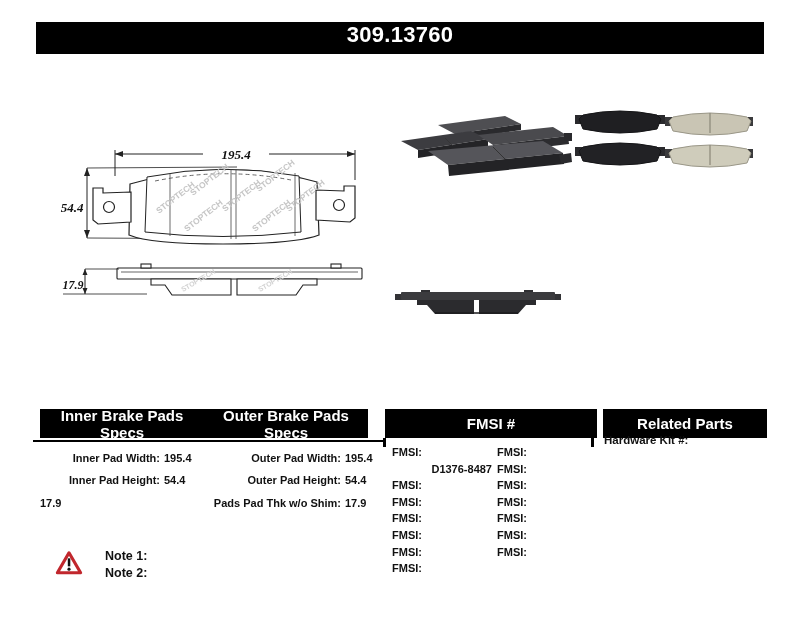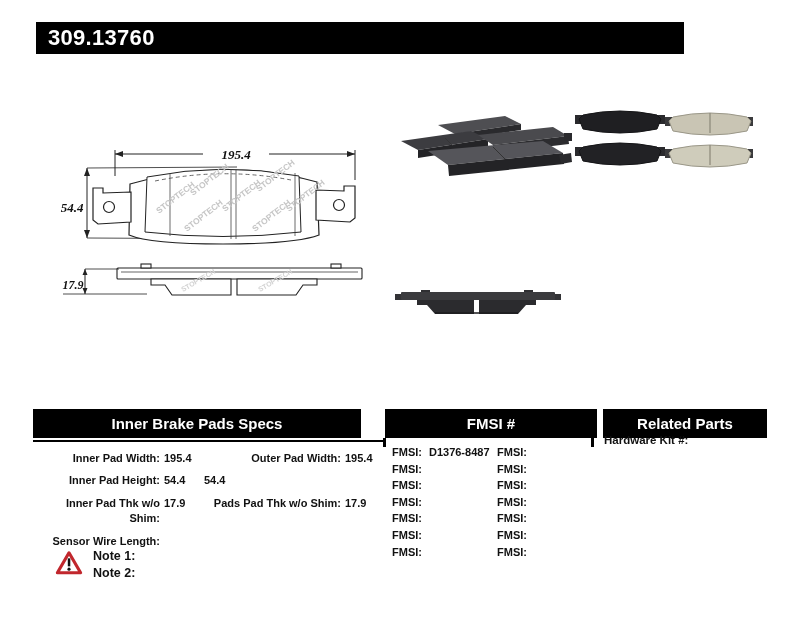--- a/index.html
+++ b/index.html
@@ -1,30 +1,30 @@
 <!DOCTYPE html>
 <html><head>
 <meta charset="utf-8">
 <style>
   html,body{margin:0;padding:0;background:#fff;}
   .page{position:relative;width:800px;height:619px;background:#fff;overflow:hidden;
         font-family:"Liberation Sans",sans-serif;font-weight:bold;color:#111;}
 
   
-  .header-bar{position:absolute;left:36px;top:22px;width:648px;height:32px;background:#000;
+  .header-bar{position:absolute;left:36px;top:22px;width:728px;height:32px;background:#000;
               color:#fff;display:flex;justify-content:space-between;align-items:center;
-              padding:0 12px;box-sizing:border-box;font-size:22px;letter-spacing:.3px;}
+              padding:0 12px;box-sizing:border-box;font-size:22px;letter-spacing:.3px;flex-direction:column;}
 
   
   .abs{position:absolute;}
 
   
   .thbox{position:absolute;top:409px;height:29px;background:#000;color:#fff;
          display:flex;align-items:center;justify-content:center;font-size:15px;}
-  .thbox.specs{left:33px;width:328px;}
+  .thbox.specs{left:40px;width:328px;}
   .thbox.specs span{flex:1;text-align:center;}
   .thbox.fmsi{left:385px;width:212px;}
   .thbox.related{left:603px;width:164px;}
   .rule-under-specs{position:absolute;left:33px;top:440px;width:352px;height:2px;background:#000;}
   .tick{position:absolute;top:438px;width:3px;height:9px;background:#000;}
   .tick.l{left:383px;} .tick.r{left:591px;}
 
   
   .spec-col{position:absolute;top:444px;font-size:11px;}
   .spec-col.inner{left:36px;width:162px;}
@@ -32,28 +32,28 @@
   .spec-row{display:flex;line-height:15.4px;margin-top:7px;}
   .spec-label{text-align:right;}
   .inner .spec-label{width:124px;}
   .outer .spec-label{width:141px;}
   .spec-value{margin-left:4px;}
 
   
   .fmsi-col{position:absolute;top:444px;font-size:11px;}
   .fmsi-col.left{left:392px;width:100px;}
   .fmsi-col.right{left:497px;width:90px;}
-  .fmsi-row{display:flex;line-height:16.6px;}
-  .fmsi-value{margin-left:7px;}
+  .fmsi-row{display:flex;line-height:16.6px;flex-direction:column;}
+  .fmsi-value{margin-left:7px;text-align:right;}
 
   
   .related-col{position:absolute;left:604px;top:432px;font-size:11.5px;line-height:16px;}
 
   
-  .notes{position:absolute;left:93px;top:548px;font-size:12.5px;line-height:17px;}
+  .notes{position:absolute;left:105px;top:548px;font-size:12.5px;line-height:17px;}
   .warn{position:absolute;left:55px;top:550px;}
 </style>
 </head>
 <body>
 
 <div class="page">
 
   <div class="header-bar">
     <span>309.13760</span>
   </div>
@@ -173,20 +173,21 @@
     <rect x="28" y="7" width="9" height="5" fill="#2f2f32"></rect>
     <rect x="131" y="7" width="9" height="5" fill="#2f2f32"></rect>
     <rect x="8" y="9" width="154" height="8" rx="1" fill="#3b3b3e"></rect>
     <path d="M24,17 L24,22 L34,22 L42,31 L81,31 L81,17 Z" fill="#2b2b2e"></path>
     <path d="M86,17 L86,31 L125,31 L133,22 L143,22 L143,17 Z" fill="#2b2b2e"></path>
     <line x1="42" y1="30" x2="125" y2="30" stroke="#1d1d1f" stroke-width="1.5"></line>
   </svg>
 
   <div class="thbox specs">
     <span>Inner Brake Pads Specs</span>
+    <span>Outer Brake Pads Specs</span>
   </div>
   <div class="thbox related">
     <span>Related Parts</span>
   </div>
   <div class="thbox fmsi">
     <span>FMSI #</span>
   </div>
   <div class="rule-under-specs"></div>
   <div class="tick l"></div>
   <div class="tick r"></div>
@@ -194,35 +195,31 @@
   <div class="spec-col inner">
     <div class="spec-row">
       <span class="spec-label">Inner Pad Width:</span>
       <span class="spec-value">195.4</span>
     </div>
     <div class="spec-row">
       <span class="spec-label">Inner Pad Height:</span>
       <span class="spec-value">54.4</span>
     </div>
     <div class="spec-row">
-      <span class="spec-label">Inner Pad Thk w/o Shim:</span>
       <span class="spec-value">17.9</span>
-    </div>
-    <div class="spec-row">
-      <span class="spec-label">Sensor Wire Length:</span>
-      <span class="spec-value"></span>
     </div>
   </div>
 
   <div class="spec-col outer">
     <div class="spec-row">
       <span class="spec-label">Outer Pad Width:</span>
       <span class="spec-value">195.4</span>
     </div>
     <div class="spec-row">
+      <span class="spec-label">Outer Pad Height:</span>
       <span class="spec-value">54.4</span>
     </div>
     <div class="spec-row">
       <span class="spec-label">Pads Pad Thk w/o Shim:</span>
       <span class="spec-value">17.9</span>
     </div>
   </div>
 
   <div class="fmsi-col left">
     <div class="fmsi-row">

